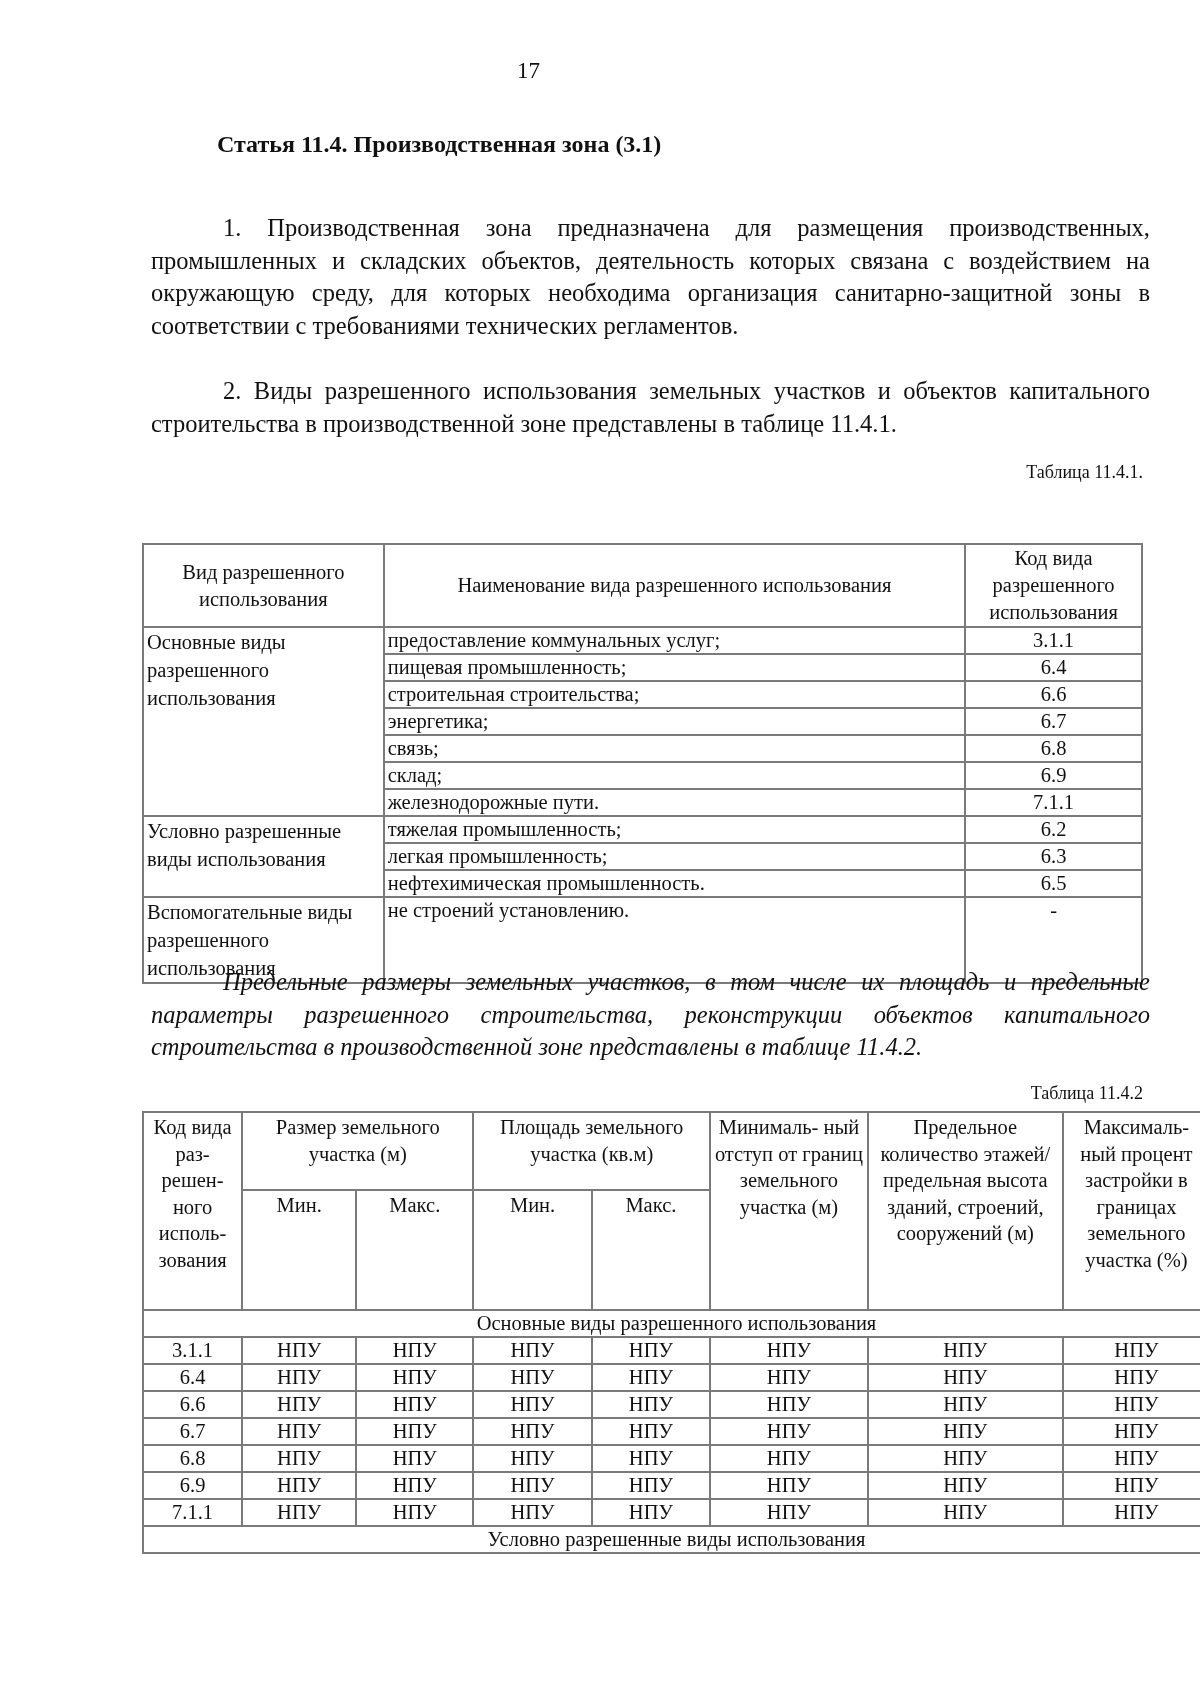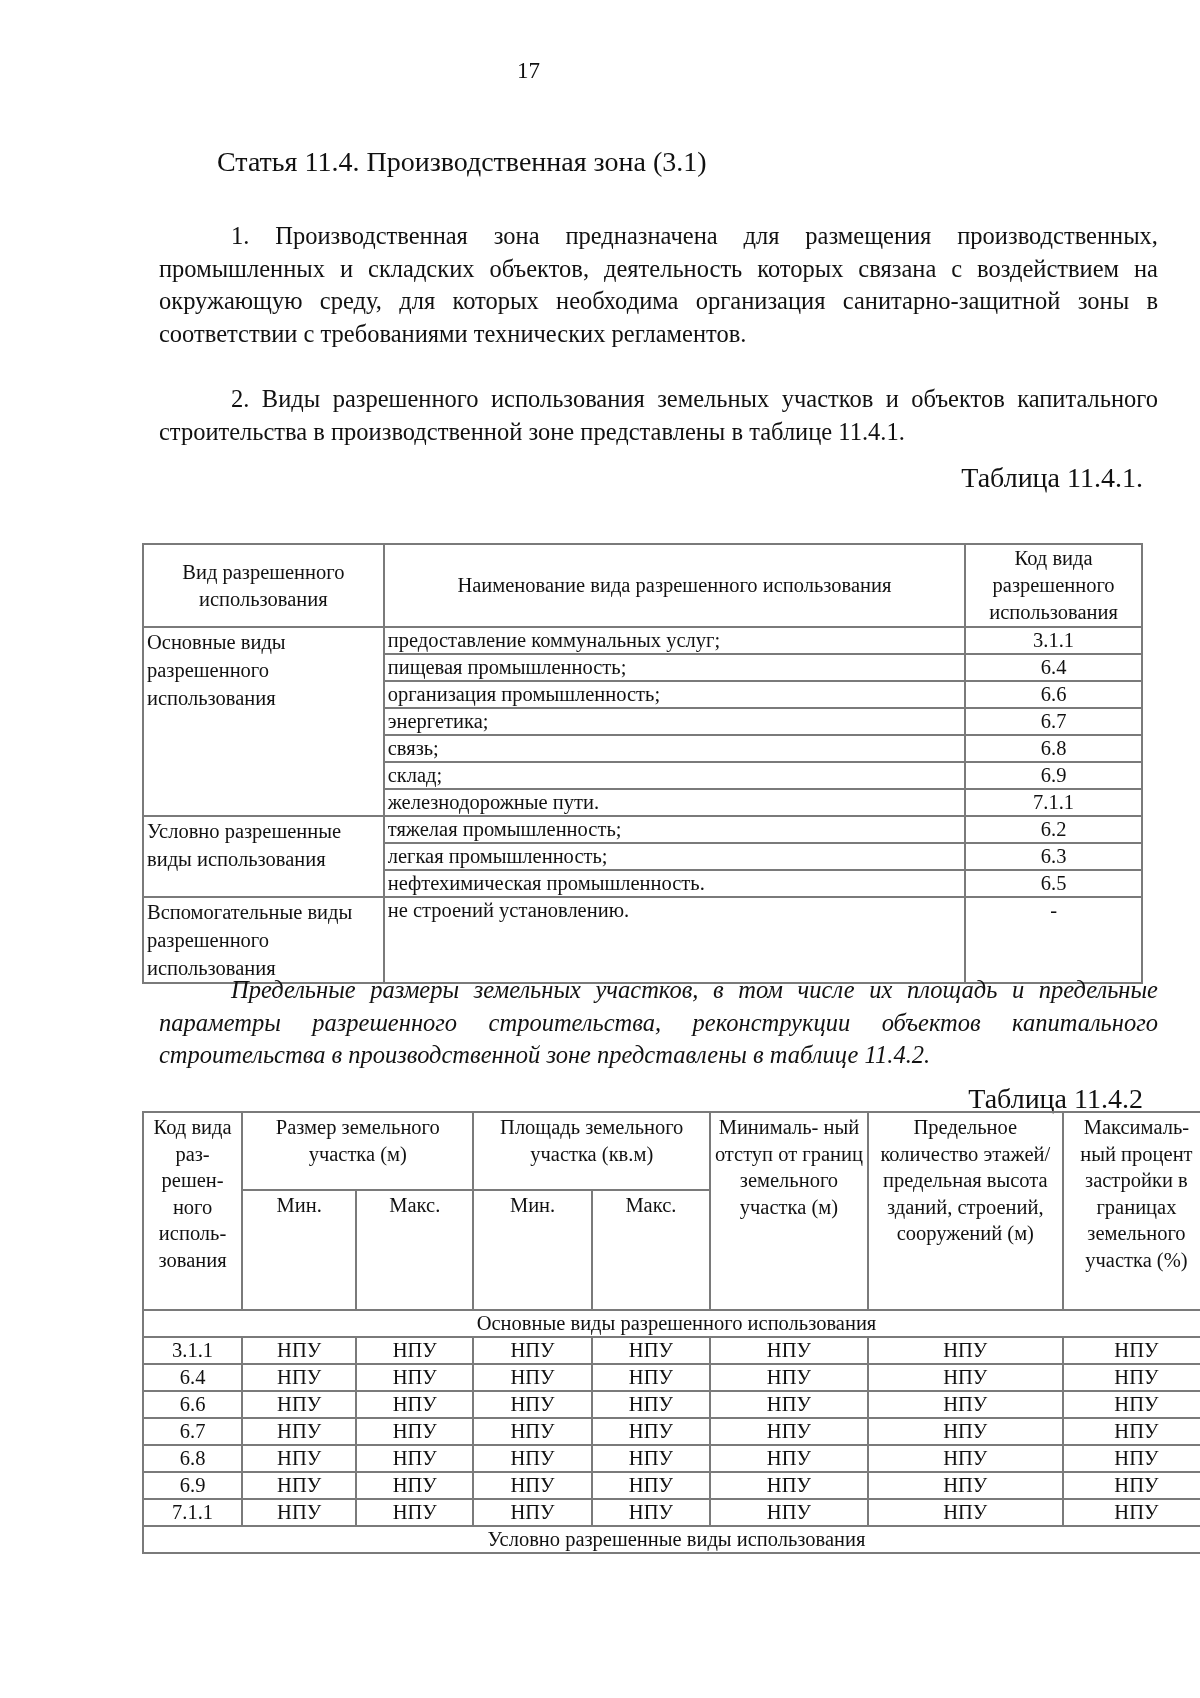--- a/index.html
+++ b/index.html
@@ -1,26 +1,26 @@
 <!DOCTYPE html>
 <html><head>
 <meta charset="utf-8">
 <style>
   html, body { margin: 0; padding: 0; background: #ffffff; }
   body { width: 1200px; height: 1698px; position: relative; overflow: hidden;
          font-family: "Liberation Serif", "DejaVu Serif", serif; color: #111; }
   .page-number { position: absolute; top: 58px; left: 0; width: 1057px; text-align: center; font-size: 23px; }
-  .heading { position: absolute; top: 146px; left: 217px; font-size: 28px; font-weight: normal; }
+  .heading { position: absolute; top: 131px; left: 217px; font-size: 24px; font-weight: bold; }
   .para { position: absolute; left: 143px; width: 999px; font-size: 24.5px; line-height: 32.5px;
-          text-align: justify; text-align-last: left; margin: 16px; }
+          text-align: justify; text-align-last: left; margin: 8px; }
   .para .ind { display: inline-block; width: 72px; }
   .p1 { top: 204px; }
   .p2 { top: 367px; }
   .p3 { top: 958px; font-style: italic; }
-  .caption { position: absolute; right: 57px; font-size: 28px; }
+  .caption { position: absolute; right: 57px; font-size: 18px; }
   .cap1 { top: 462px; }
   .cap2 { top: 1083px; }
   table { position: absolute; border-collapse: collapse; font-size: 20.5px; line-height: 26px; }
   td, th { border: 2px solid #7a7a7a; padding: 0 3px; font-weight: normal; vertical-align: top; }
   .t1 { top: 495px; left: 142px; width: 1001px; margin-top: 48px; }
   .t1 th { text-align: center; vertical-align: middle; height: 80px; line-height: 27px; }
   .t1 td { height: 25px; line-height: 25px; }
   .t1 td.code { text-align: center; }
   .t1 td.group { line-height: 28px; }
   .t2 { top: 1111px; left: 142px; width: 1069px; }
@@ -56,21 +56,21 @@
   <tr>
     <td rowspan="7" class="group">Основные виды разрешенного использования</td>
     <td>предоставление коммунальных услуг;</td>
     <td class="code">3.1.1</td>
   </tr>
   <tr>
     <td>пищевая промышленность;</td>
     <td class="code">6.4</td>
   </tr>
   <tr>
-    <td>организация промышленность;</td>
+    <td>строительная строительства;</td>
     <td class="code">6.6</td>
   </tr>
   <tr>
     <td>энергетика;</td>
     <td class="code">6.7</td>
   </tr>
   <tr>
     <td>связь;</td>
     <td class="code">6.8</td>
   </tr>

